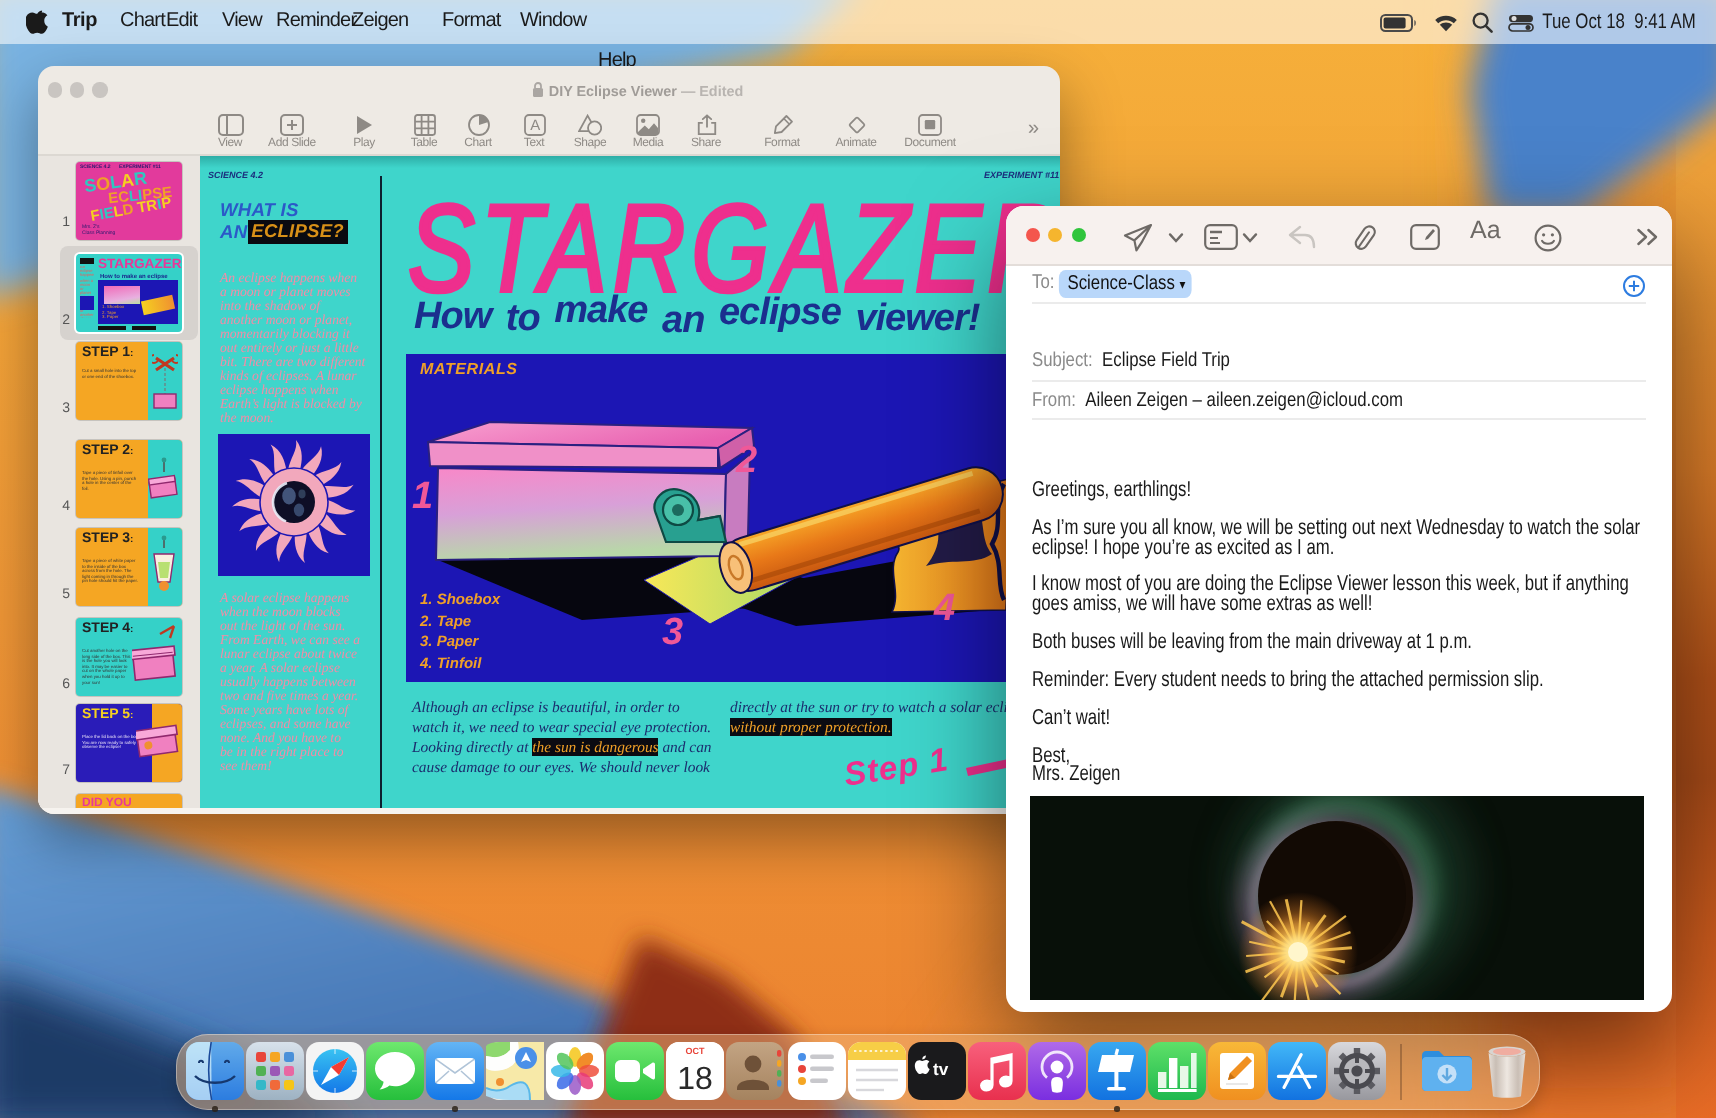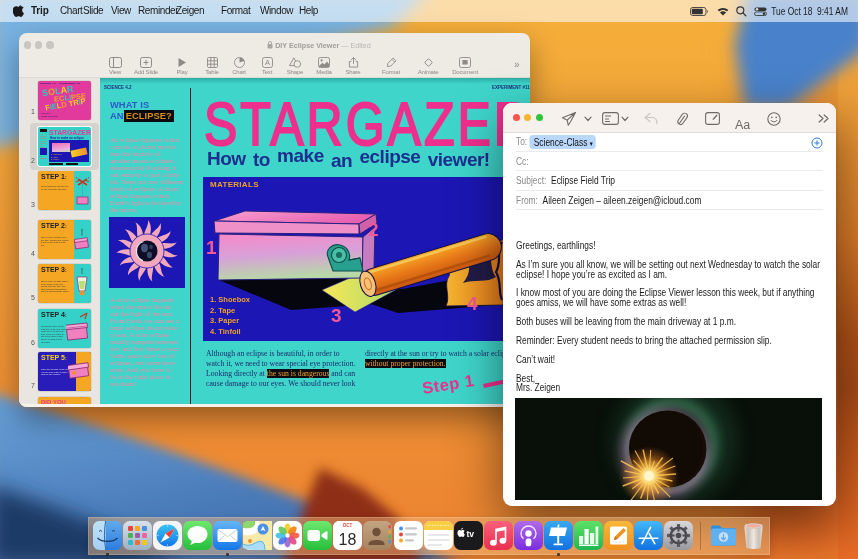--- a/index.html
+++ b/index.html
@@ -8,42 +8,42 @@
 #wall { position:absolute; inset:0; }
 
 #menubar { position:absolute; left:0; top:0; width:858px; height:22px; background:rgba(255,255,255,0.57); font-size:10px; color:#1a1a1a; }
 #menubar .m { position:absolute; top:5px; letter-spacing:-0.4px; }
 #menubar .bold { font-weight:bold; top:5px; letter-spacing:-0.2px; }
 #menubar .apple { position:absolute; left:13px; top:5px; }
 #menubar .right { position:absolute; right:10px; top:0; height:22px; width:75px; }
 
 #keynote { position:absolute; left:19px; top:33px; width:511px; height:374px; border-radius:8px; background:#eeeae4; box-shadow:0 12px 30px rgba(0,0,0,0.38); overflow:hidden; }
 #kn-title { position:absolute; left:160px; top:0; width:280px; height:22px; text-align:center; font-size:7.2px; color:#a09c98; padding-top:8px; font-weight:bold; letter-spacing:0; }
-#kn-title .edited { font-weight:normal; color:#b8b4b0; }
+#kn-title .edited { font-weight:bold; color:#b8b4b0; }
 .tl { position:absolute; top:8px; width:7.5px; height:7.5px; border-radius:50%; }
 #kn-toolbar { position:absolute; left:0; top:22px; right:0; height:23px; border-bottom:1px solid #dcd8d2; }
 .ktb { position:absolute; top:2px; text-align:center; color:#8e8a85; font-size:6px; width:44px; letter-spacing:-0.2px; }
 .ktb svg { display:block; margin:0 auto 1px; height:11px; }
 
 #kn-body { position:absolute; left:0; top:45px; right:0; bottom:0; background:#f6f3ef; }
-#kn-canvas { position:absolute; left:81px; top:0; right:0; bottom:3px; background:#3fd5cb; overflow:hidden; }
+#kn-canvas { position:absolute; left:81px; top:0; right:0; bottom:3px; background:#3fd5cb; overflow:hidden;font-style:italic; }
 #kn-sidebar { position:absolute; left:0; top:0; width:81px; bottom:3px; background:#e9e5e0; overflow:hidden; }
 .thumb { position:absolute; left:19px; width:53px; height:39px; border-radius:2px; overflow:hidden; box-shadow:0 0 0 0.5px rgba(0,0,0,0.15); }
 .tnum { position:absolute; left:6px; width:10px; text-align:right; font-size:7px; color:#555; }
 
 #mail { position:absolute; left:503px; top:103px; width:333px; height:403px; border-radius:9px; background:#fff; box-shadow:0 20px 50px rgba(0,0,0,0.5); overflow:hidden; }
 #mail-tb { position:absolute; left:0; top:0; right:0; height:30px; background:#f7f1ee; border-bottom:1px solid #e3ddd9; }
 .mf { position:absolute; left:13px; right:13px; font-size:10px; color:#8a8a8a; border-bottom:1px solid #ebebeb; }
 .mt { display:inline-block; transform:scaleX(0.84); transform-origin:0 0; white-space:nowrap; }
 .mf b { color:#1a1a1a; font-weight:normal; }
 #mail-body { position:absolute; left:13px; top:138px; width:397px; font-size:10.8px; color:#1a1a1a; line-height:9.7px; transform:scaleX(0.775); transform-origin:0 0; }
 #mail-body p { margin-bottom:9.2px; }
 #pill { background:#b9d7fa; border-radius:4px; padding:1.5px 4px 1.5px 5px; color:#111; }
 
-#dock { position:absolute; left:88px; top:517px; width:682px; height:38px; border-radius:1px; background:rgba(240,185,130,0.48); box-shadow:inset 0 0 0 0.5px rgba(255,255,255,0.35), 0 3px 8px rgba(0,0,0,0.18); }
+#dock { position:absolute; left:88px; top:517px; width:682px; height:38px; border-radius:16px; background:rgba(240,185,130,0.48); box-shadow:inset 0 0 0 0.5px rgba(255,255,255,0.35), 0 3px 8px rgba(0,0,0,0.18); }
 .di { position:absolute; top:4px; width:29px; height:29px; }
 .ddot { position:absolute; top:36px; width:2.5px; height:2.5px; border-radius:50%; background:rgba(40,30,20,0.8); }
 </style>
 </head>
 <body>
 <div id="screen">
 <svg id="wall" width="858" height="559" viewBox="0 0 858 559" preserveAspectRatio="none">
   <defs>
     <linearGradient id="wamber" x1="0" y1="0" x2="0" y2="1">
       <stop offset="0" stop-color="#f6b03a"></stop>
@@ -95,27 +95,27 @@
   <path d="M460,565 L520,480 L650,470 L720,565 Z" fill="#f09038" opacity="0.55" filter="url(#b18)"></path>
 </svg>
 
 <div id="menubar">
   <svg class="apple" width="11" height="13" viewBox="0 0 13 15">
         <path d="M10.8,7.9c0-2.1,1.7-3.1,1.8-3.2c-1-1.4-2.5-1.6-3-1.6C8.3,3 7.1,3.9 6.5,3.9C5.8,3.9 4.8,3.1 3.7,3.1C2.3,3.2 1,3.9 0.3,5.2c-1.4,2.5-0.4,6.3 1,8.4c0.7,1 1.5,2.1 2.6,2.1c1,0 1.4-0.7 2.7-0.7c1.3,0 1.6,0.7 2.7,0.7c1.1,0 1.8-1 2.5-2c0.8-1.2 1.1-2.3 1.1-2.4C12.9,11.2 10.8,10.4 10.8,7.9z" fill="#1a1a1a" transform="translate(0,-1.8)"></path>
         <path d="M8.7,1.6C9.2,0.9 9.6,0 9.5,-0.8C8.7,-0.8 7.8,-0.3 7.3,0.3C6.8,0.9 6.4,1.8 6.5,2.6C7.3,2.7 8.2,2.2 8.7,1.6z" fill="#1a1a1a" transform="translate(0,0.9)"></path>
       </svg>
   <span class="bold" style="position:absolute; left:31px;">Trip</span>
   <span class="m" style="left:60px;">Chart</span>
-      <span class="m" style="left:83px;">Slide</span>
+      <span class="m" style="left:83px;">Edit</span>
       <span class="m" style="left:111px;">View</span>
   <span class="m" style="left:138px;">Reminder</span>
       <span class="m" style="left:176px;">Zeigen</span>
       <span class="m" style="left:221px;">Format</span>
   <span class="m" style="left:260px;">Window</span>
-      <span class="m" style="left:299px;">Help</span>
+      <span class="m" style="left:299px;margin-top:20px;">Help</span>
   <div class="right" style="top:0; height:22px;">
     <svg style="position:absolute; left:-83px; top:7px;" width="19" height="9" viewBox="0 0 19 9">
           <rect x="0.5" y="0.5" width="15.5" height="8" rx="2.2" fill="none" stroke="#4a4a4a" stroke-width="1"></rect>
           <rect x="1.8" y="1.8" width="11" height="5.4" rx="1" fill="#333"></rect>
           <path d="M17.2,3 L17.2,6 C18.1,5.7 18.1,3.3 17.2,3" fill="#4a4a4a"></path>
         </svg>
     <svg style="position:absolute; left:-56px; top:6.5px;" width="12" height="9" viewBox="0 0 12 9">
           <path d="M0.6,3 C3.6,0.2 8.4,0.2 11.4,3 L9.9,4.6 C7.7,2.6 4.3,2.6 2.1,4.6 Z" fill="#333"></path>
           <path d="M2.9,5.4 C4.7,3.9 7.3,3.9 9.1,5.4 L6,8.6 Z" fill="#333"></path>
         </svg>
@@ -442,21 +442,21 @@
     <svg style="position:absolute; left:172px; top:8px;" width="15" height="16" viewBox="0 0 15 16">
           <g transform="rotate(35 7.5 8)" fill="none" stroke="#6e6a66" stroke-linecap="round">
             <rect x="4.7" y="1.5" width="5.6" height="12.5" rx="2.8" stroke-width="1.05"></rect>
             <path d="M7.5,4.5 L7.5,13.8" stroke-width="1.05"></path>
           </g>
         </svg>
     <svg style="position:absolute; left:202px; top:9px;" width="15" height="13" viewBox="0 0 15 13">
           <rect x="0.6" y="0.6" width="13.8" height="11.8" rx="2.4" fill="none" stroke="#6e6a66" stroke-width="1.1"></rect>
           <path d="M8,6.5 L11.5,2.5 L12.5,3.5 L9,7.5 L7.5,8 Z" fill="#6e6a66"></path>
         </svg>
-    <div style="position:absolute; left:232px; top:15px; font-size:12.5px; color:#6e6a66;">Aa</div>
+    <div style="position:absolute; left:232px; top:5px; font-size:12.5px; color:#6e6a66;">Aa</div>
     <svg style="position:absolute; left:264px; top:9px;" width="14" height="14" viewBox="0 0 14 14">
           <circle cx="7" cy="7" r="6.2" fill="none" stroke="#6e6a66" stroke-width="1.1"></circle>
           <circle cx="4.8" cy="5.4" r="0.8" fill="#6e6a66"></circle>
           <circle cx="9.2" cy="5.4" r="0.8" fill="#6e6a66"></circle>
           <path d="M4,8.4 C5,10.4 9,10.4 10,8.4" fill="none" stroke="#6e6a66" stroke-width="1" stroke-linecap="round"></path>
         </svg>
     <svg style="position:absolute; left:315px; top:10.5px;" width="12" height="9" viewBox="0 0 12 9">
           <path d="M1.2,1 L5,4.5 L1.2,8 M6.2,1 L10,4.5 L6.2,8" fill="none" stroke="#6e6a66" stroke-width="1.2" stroke-linecap="round" stroke-linejoin="round"></path>
         </svg>
   </div>
@@ -518,21 +518,20 @@
       <circle cx="0" cy="0" r="5" fill="#fff6cc"></circle>
     </g>
   </svg>
   <div class="mf" style="top:29px; height:19.5px; line-height:19.5px;"><span class="mt">To: <span id="pill">Science-Class <span style="font-size:7px;">▾</span></span></span>
     <svg style="position:absolute; right:0; top:4.5px;" width="12" height="12" viewBox="0 0 12 12">
           <circle cx="6" cy="6" r="5" fill="none" stroke="#2d7ce0" stroke-width="1"></circle>
           <line x1="6" y1="3.4" x2="6" y2="8.6" stroke="#2d7ce0" stroke-width="1"></line>
           <line x1="3.4" y1="6" x2="8.6" y2="6" stroke="#2d7ce0" stroke-width="1"></line>
         </svg>
   </div>
-  <div class="mf" style="top:48.5px; height:19.5px; line-height:19.5px;"><span class="mt">Cc:</span></div>
   <div class="mf" style="top:87.5px; height:19.5px; line-height:19.5px;"><span class="mt">From: <b>&nbsp;Aileen Zeigen – aileen.zeigen@icloud.com</b></span></div>
   <div class="mf" style="top:68px; height:19.5px; line-height:19.5px;"><span class="mt">Subject: <b>&nbsp;Eclipse Field Trip</b></span></div>
   <div id="mail-body">
     <p>Greetings, earthlings!</p>
     <p>As I’m sure you all know, we will be setting out next Wednesday to watch the solar eclipse! I hope you’re as excited as I am.</p>
     <p>I know most of you are doing the Eclipse Viewer lesson this week, but if anything goes amiss, we will have some extras as well!</p>
     <p>Both buses will be leaving from the main driveway at 1 p.m.</p>
     <p>Reminder: Every student needs to bring the attached permission slip.</p>
     <p>Can’t wait!</p>
     <p>Best,<br>Mrs. Zeigen</p>

